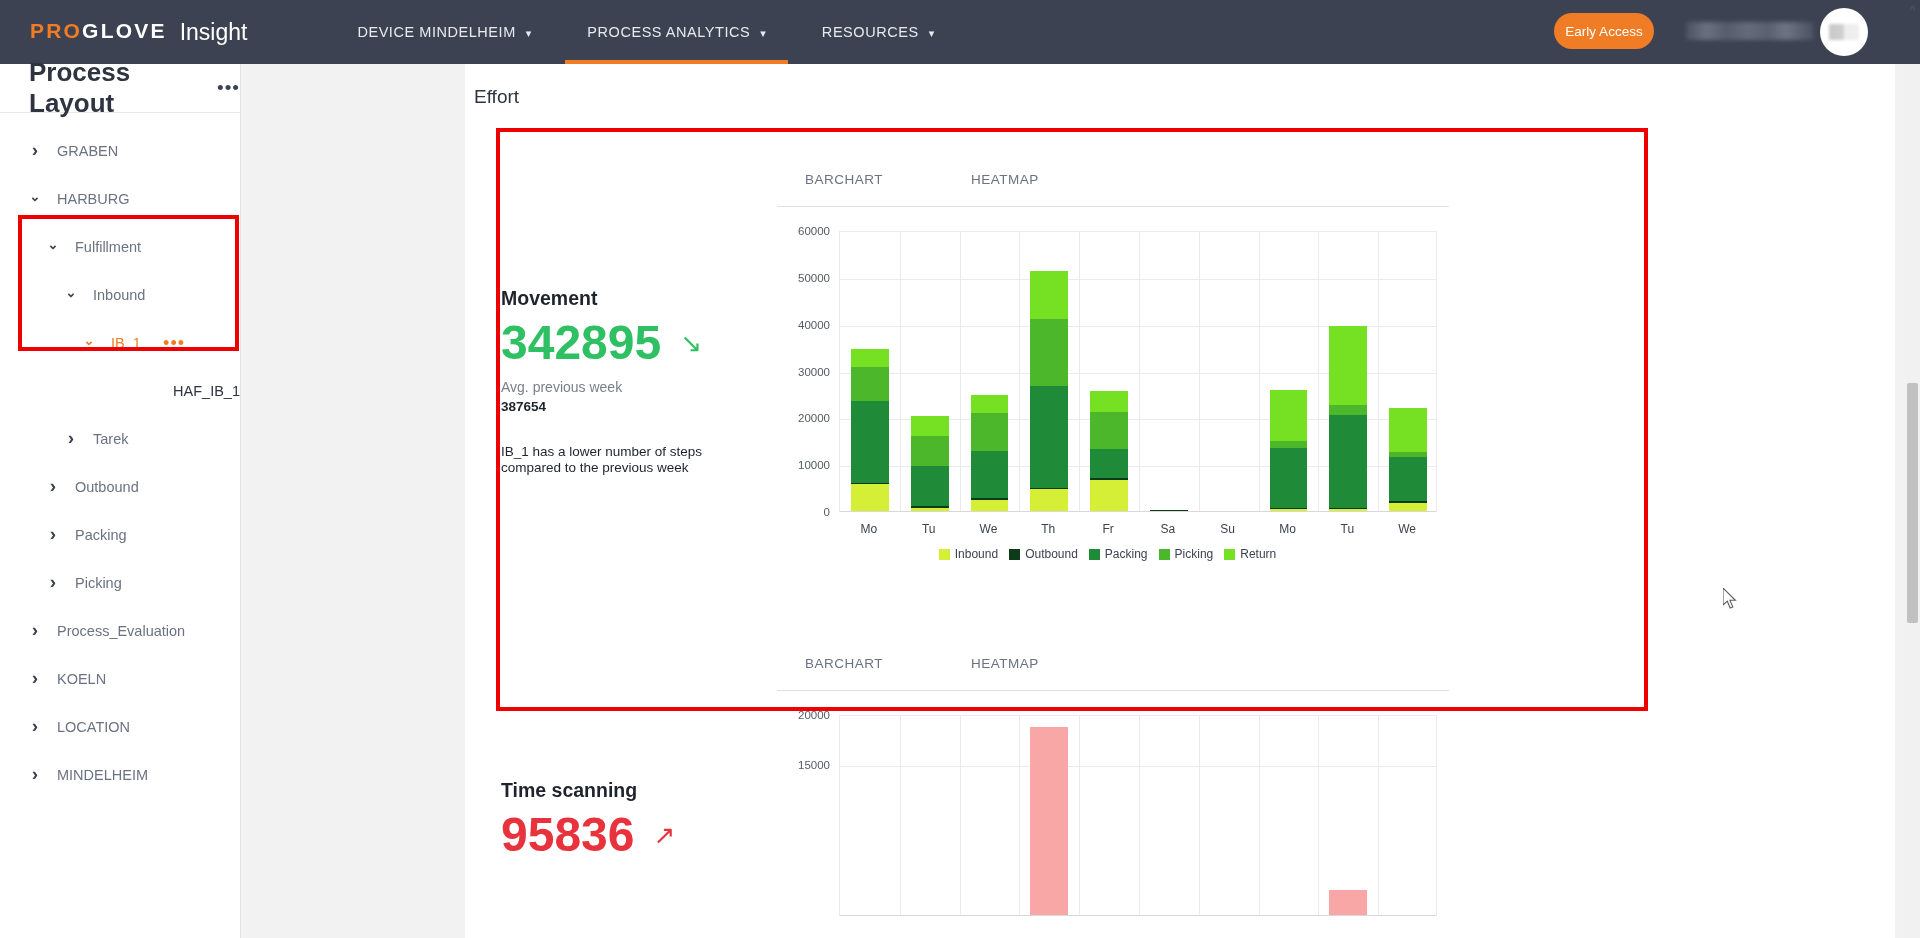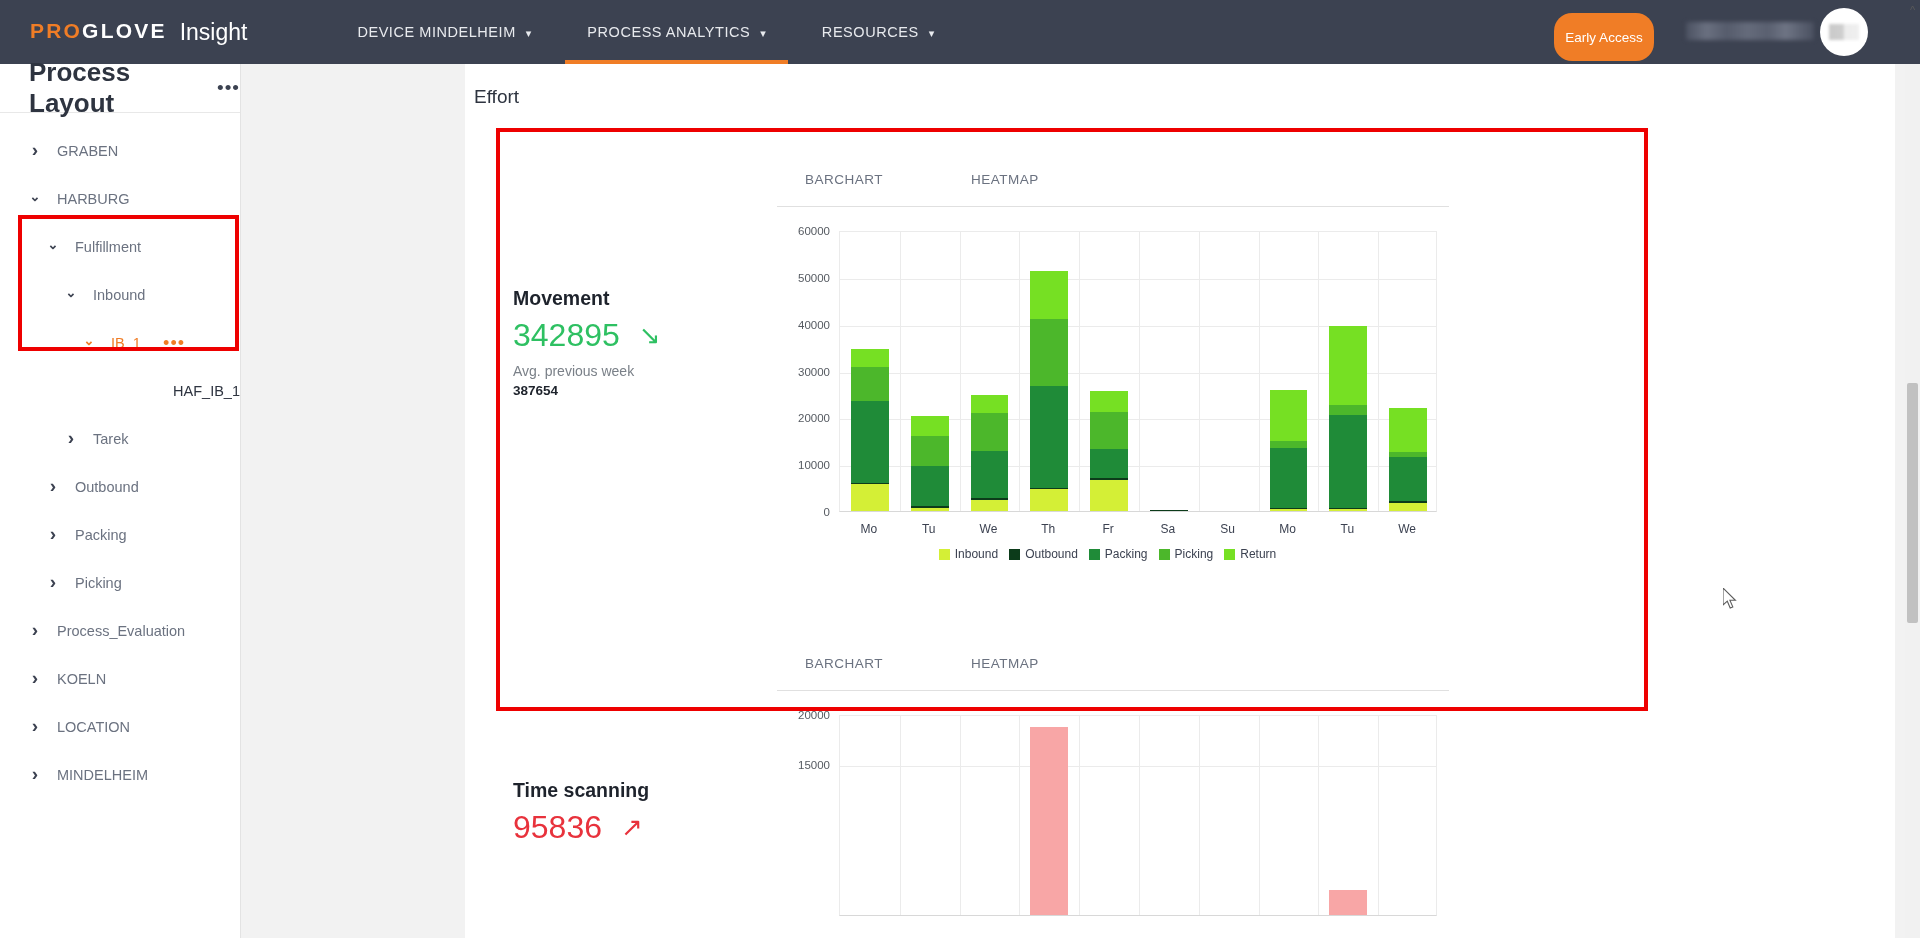--- a/index.html
+++ b/index.html
@@ -32,21 +32,21 @@
   .navitem .caret {
     margin-left: 10px; color: #e8eaee; font-size: 11px; line-height: 1;
     display: inline-block; transform: translateY(1px);
   }
   .navitem.active::after {
     content: ""; position: absolute; left: -22px; right: -22px; bottom: 0;
     height: 4px; background: #f07d26;
   }
 
   .early-access {
-    position: absolute; left: 1554px; top: 13px; width: 100px; height: 48px;
+    position: absolute; left: 1554px; top: 13px; width: 100px; height: 36px;
     background: #f07d26; color: #ffffff; border-radius: 18px; border: none;
     font-size: 13.5px; font-family: "Liberation Sans", sans-serif;
     display: flex; align-items: center; justify-content: center; cursor: pointer;
   }
   .user-name-blur {
     position: absolute; left: 1686px; top: 22px; width: 128px; height: 18px;
     background: linear-gradient(90deg,#4c5262 0%,#6a7080 16%,#565c6c 32%,#656b7b 48%,
                 #5a6070 64%,#6e7484 78%,#4a5060 100%);
     filter: blur(2.2px); border-radius: 2px;
   }
@@ -113,24 +113,24 @@
     position: absolute; left: 224px; top: 0; width: 1430px; height: 874px;
     background: #ffffff;
   }
   .card-title {
     position: absolute; left: 9px; top: 22px;
     font-size: 19px; color: #2e3440; font-weight: 400;
   }
 
   
   .kpi-panel { position: absolute; left: 0; width: 1430px; }
-  .kpi-left { position: absolute; left: 48px; }
+  .kpi-left { position: absolute; left: 36px; }
   .kpi-name { font-size: 19.5px; font-weight: bold; color: #1e232c; }
   .kpi-value-row { display: flex; align-items: center; margin-top: 9px; }
-  .kpi-value { font-size: 32px; font-weight: 400; line-height: 1; }
+  .kpi-value { font-size: 48px; font-weight: 700; line-height: 1; }
   .kpi-arrow { font-size: 26px; margin-left: 19px; line-height: 1; }
   .kpi-sub-label { font-size: 14px; color: #7a8088; margin-top: 12px; }
   .kpi-sub-value { font-size: 13.5px; color: #1e232c; font-weight: bold; margin-top: 4px; }
   .kpi-note {
     font-size: 13.5px; color: #1e232c; margin-top: 30px; line-height: 1.22; width: 230px;
   }
 
   
   .chart-block { position: absolute; }
   .chart-tabs {
@@ -292,20 +292,21 @@
 
     <div class="kpi-panel" style="top:48px; height:470px;">
       <div class="kpi-left" style="top:175px;">
         <div class="kpi-name">Movement</div>
         <div class="kpi-value-row">
           <span class="kpi-value" id="mv-val" style="color: rgb(46, 192, 98);">342895</span>
           <span class="kpi-arrow" id="mv-arr" style="color: rgb(46, 192, 98);">↘</span>
         </div>
         <div class="kpi-sub-label">Avg. previous week</div>
         <div class="kpi-sub-value">387654</div>
+        <div class="kpi-note">IB_1 has a lower number of steps compared to the previous week</div>
       </div>
 
       <div class="chart-block" style="left:312px; top:58px;">
         <div class="chart-tabs">
           <div class="chart-tab t1">BARCHART</div>
           <div class="chart-tab t2">HEATMAP</div>
         </div>
         <div class="plot-wrap" id="plot-movement" style="width:672px; height:400px;">
             <div class="plot-area" style="left: 62px; top: 24px; width: 598px; height: 281px;">
               <div class="gridline-h" style="top: 234.167px;"></div>

